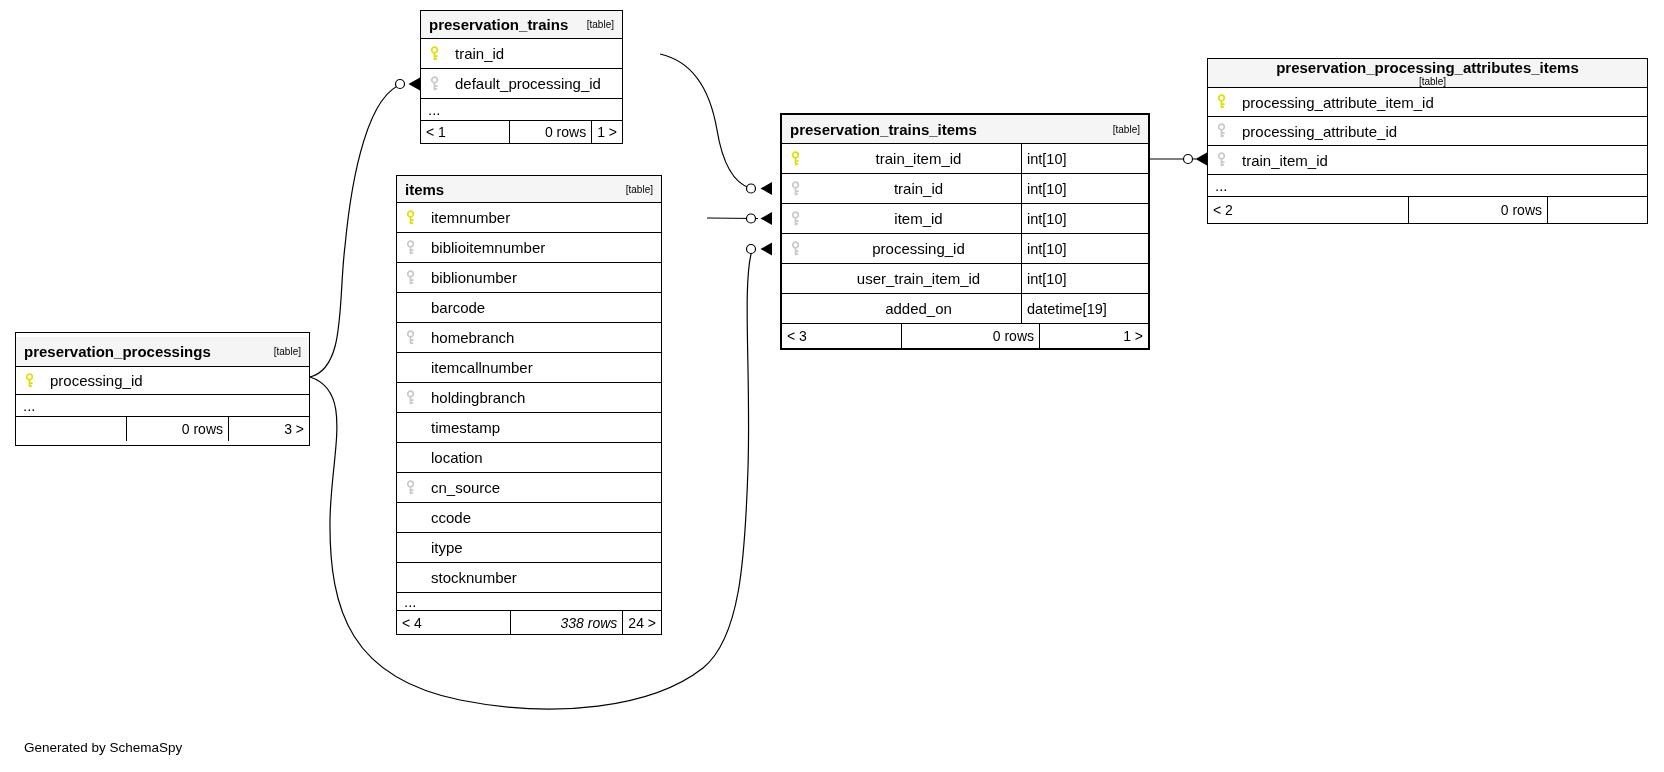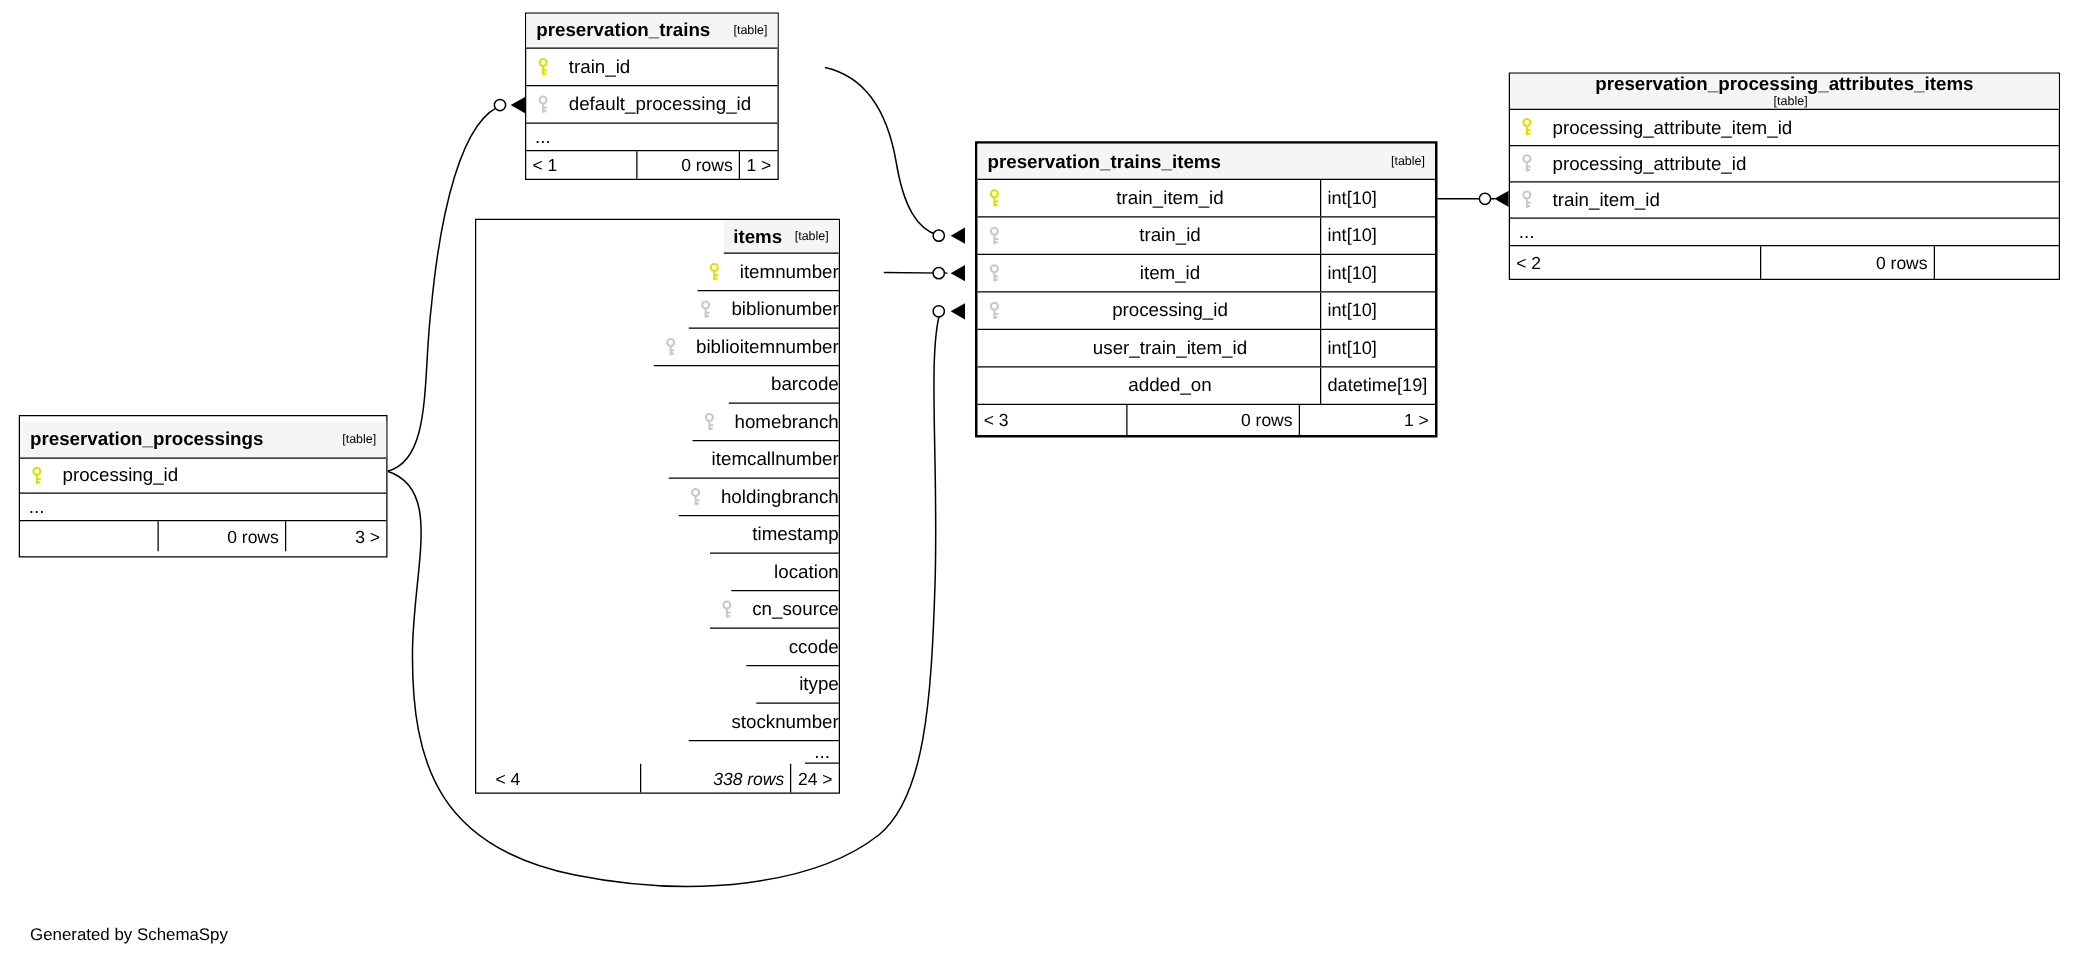--- a/index.html
+++ b/index.html
@@ -12,21 +12,21 @@
            display:flex;flex-direction:column;}
   .dbtable.focal{border-width:2px;}
   .thead{display:flex;justify-content:space-between;align-items:center;background:#f5f5f5;
          border-bottom:1px solid #000;padding:0 8px;box-sizing:border-box;flex:none;}
   .tname{font-weight:bold;font-size:15px;white-space:nowrap;}
   .ttag{font-size:10px;margin-left:10px;white-space:nowrap;}
   .trow{display:flex;align-items:center;border-bottom:1px solid #000;box-sizing:border-box;
         font-size:15px;flex:none;}
   .keyslot{width:26px;padding-left:8px;display:flex;align-items:center;flex:none;box-sizing:content-box;}
   .cname{flex:1;white-space:nowrap;}
-  .ctype{width:92px;align-self:stretch;display:flex;align-items:center;padding-left:5px;
+  .ctype{width:127px;align-self:stretch;display:flex;align-items:center;padding-left:5px;
          box-sizing:border-box;border-left:1px solid #000;font-size:14.5px;flex:none;}
   .tellipsis{border-bottom:1px solid #000;font-size:15px;padding:0 7px;box-sizing:border-box;
              display:flex;align-items:center;flex:none;}
   .tfoot{display:flex;font-size:14px;flex:none;align-items:stretch;}
   .tfoot span{display:flex;align-items:center;padding:0 5px;box-sizing:border-box;white-space:nowrap;}
   .tfoot .fl{justify-content:flex-start;}
   .tfoot .fc{justify-content:flex-end;border-left:1px solid #000;}
   .tfoot .fr{justify-content:flex-end;border-left:1px solid #000;flex:1;}
 
   .keyicon{display:inline-block;width:11px;height:16px;}
@@ -34,21 +34,21 @@
   .key-fk{color:var(--fk,#c9c9c9);}
 
   
   #tbl-preservation-trains{left:420px;top:10px;width:203px;height:134px;}
   #tbl-preservation-trains .thead{height:28px;}
   #tbl-preservation-trains .trow{height:30px;}
   #tbl-preservation-trains .tellipsis{height:22px;}
   #tbl-preservation-trains .tfoot{height:22px;}
   #tbl-preservation-trains .fl{width:92px;} #tbl-preservation-trains .fc{width:85px;}
 
-  #tbl-items{left:380px;top:175px;width:292px;height:460px;align-items:flex-end;}
+  #tbl-items{left:396px;top:175px;width:266px;height:460px;}
   #tbl-items .thead{height:27px;}
   #tbl-items .trow{height:30px;}
   #tbl-items .tellipsis{height:18px;}
   #tbl-items .tfoot{height:23px;}
   #tbl-items .fl{width:121px;} #tbl-items .fc{width:120px;font-style:italic;}
 
   #tbl-preservation-processings{left:15px;top:332px;width:295px;height:114px;justify-content:center;}
   #tbl-preservation-processings .thead{height:30px;}
   #tbl-preservation-processings .trow{height:28px;}
   #tbl-preservation-processings .tellipsis{height:22px;}
@@ -161,32 +161,32 @@
     </div>
     <div class="trow">
       <span class="keyslot">
           <span class="keyicon key-fk">
         <svg width="11" height="16" viewBox="0 0 11 16" fill="none" stroke="currentColor" stroke-width="1.7">
               <circle cx="5.5" cy="4" r="2.8"></circle>
               <path d="M5.5 6.9 V14.2 M5.5 10.2 H8.6 M5.5 12.9 H8.1"></path>
             </svg>
       </span>
         </span>
+      <span class="cname">biblioitemnumber</span>
+    </div>
+    <div class="trow">
+      <span class="keyslot">
+          <span class="keyicon key-fk">
+        <svg width="11" height="16" viewBox="0 0 11 16" fill="none" stroke="currentColor" stroke-width="1.7">
+              <circle cx="5.5" cy="4" r="2.8"></circle>
+              <path d="M5.5 6.9 V14.2 M5.5 10.2 H8.6 M5.5 12.9 H8.1"></path>
+            </svg>
+      </span>
+        </span>
       <span class="cname">biblionumber</span>
-    </div>
-    <div class="trow">
-      <span class="keyslot">
-          <span class="keyicon key-fk">
-        <svg width="11" height="16" viewBox="0 0 11 16" fill="none" stroke="currentColor" stroke-width="1.7">
-              <circle cx="5.5" cy="4" r="2.8"></circle>
-              <path d="M5.5 6.9 V14.2 M5.5 10.2 H8.6 M5.5 12.9 H8.1"></path>
-            </svg>
-      </span>
-        </span>
-      <span class="cname">biblioitemnumber</span>
     </div>
     <div class="trow">
       <span class="keyslot"></span>
       <span class="cname">barcode</span>
     </div>
     <div class="trow">
       <span class="keyslot">
           <span class="keyicon key-fk">
         <svg width="11" height="16" viewBox="0 0 11 16" fill="none" stroke="currentColor" stroke-width="1.7">
               <circle cx="5.5" cy="4" r="2.8"></circle>

